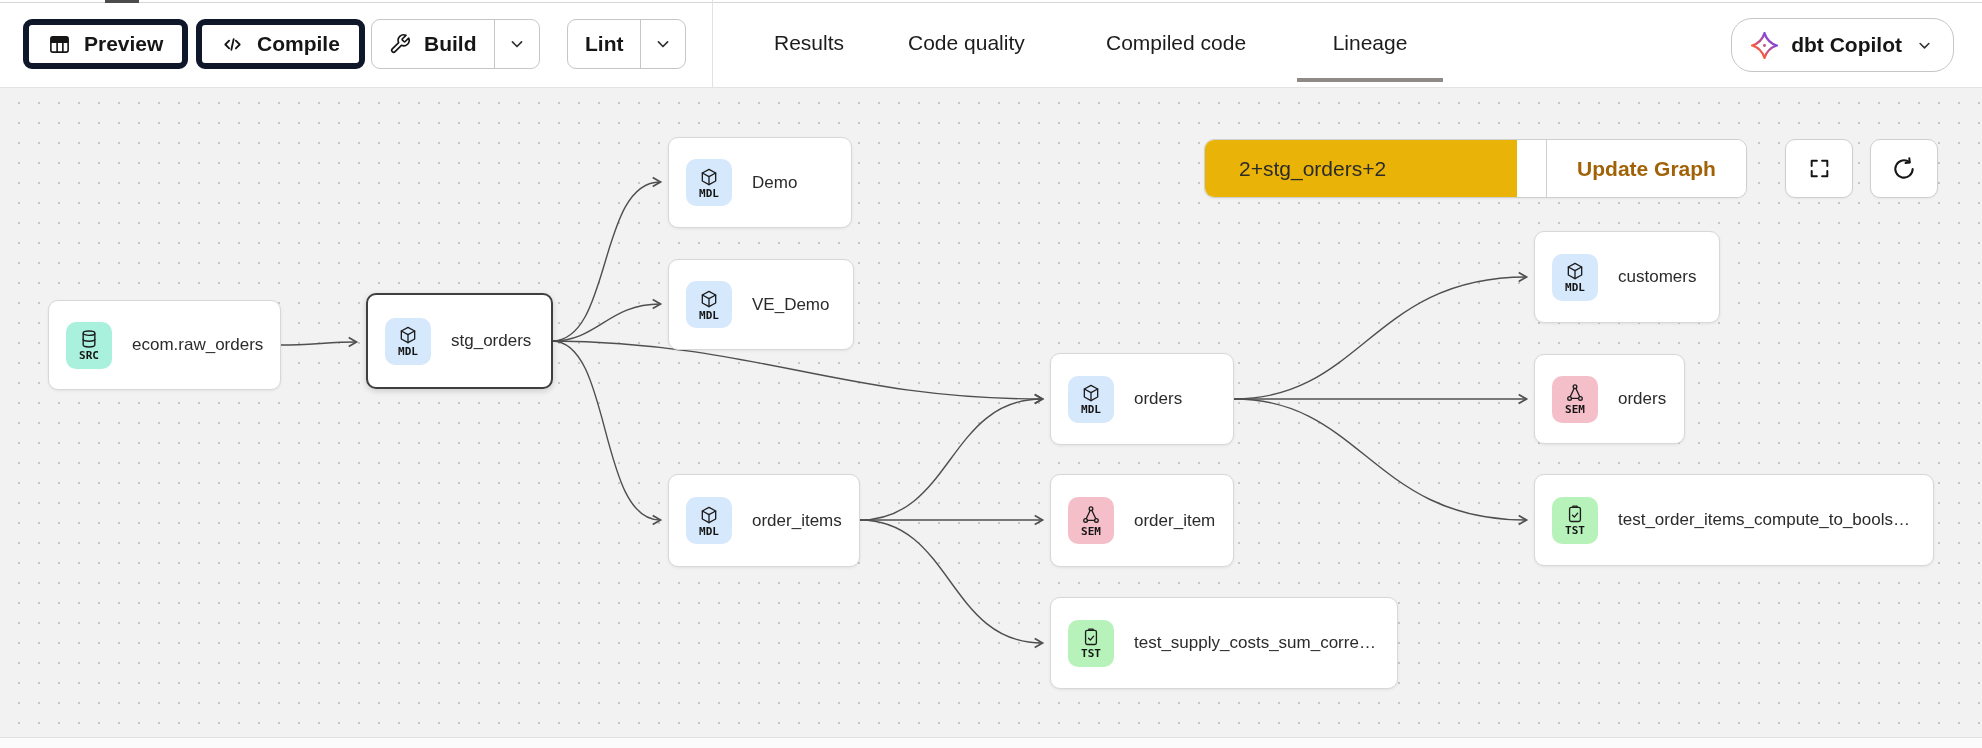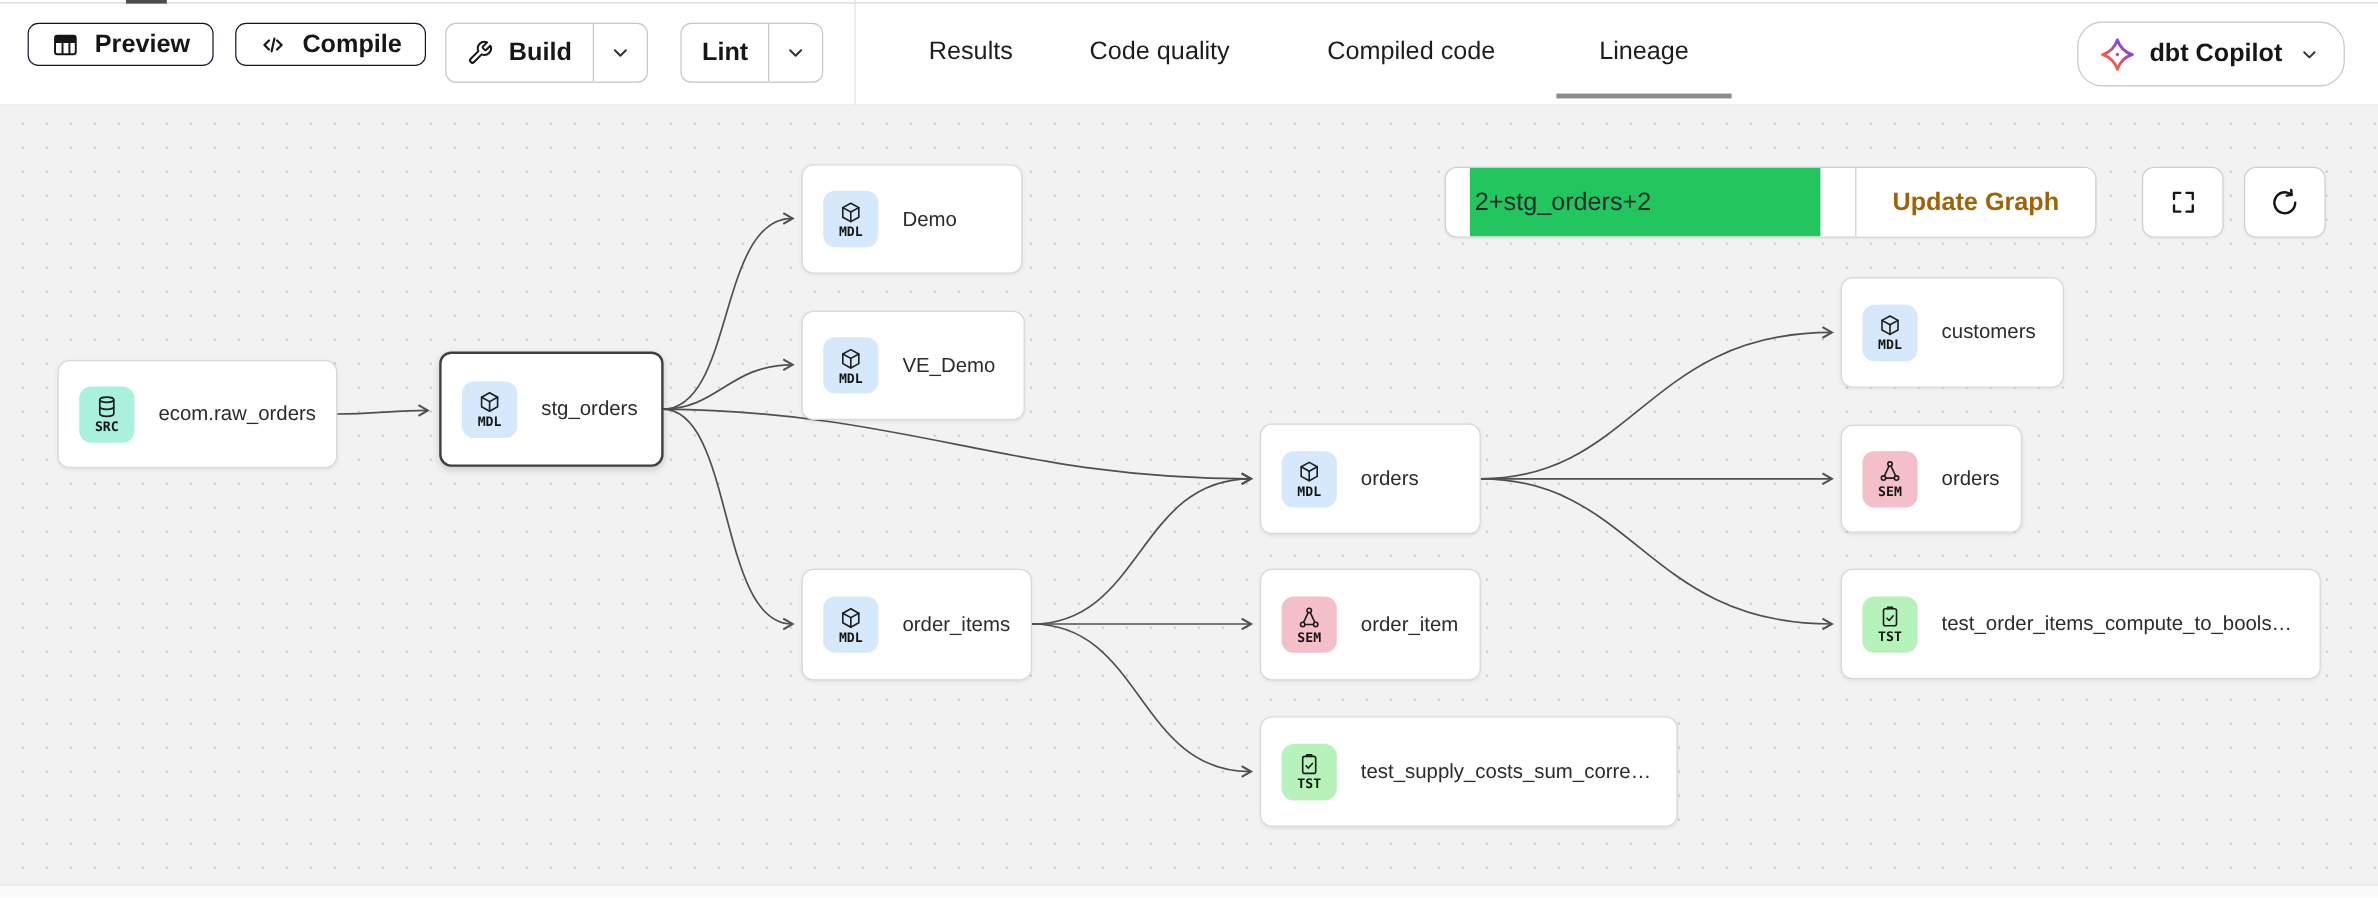--- a/index.html
+++ b/index.html
@@ -7,22 +7,22 @@
               font-family:"Liberation Sans", sans-serif; }
   .app { position:relative; width:1982px; height:748px; background:#fff; }
 
   
   .toolbar { position:absolute; left:0; top:0; width:1982px; height:88px; background:#fff;
              border-bottom:1px solid #e3e3e3; }
   .top-hairline { position:absolute; left:0; top:2px; width:100%; height:1px; background:#d6d6d6; }
   .top-remnant { position:absolute; left:105px; top:0; width:34px; height:3px; background:#4c4c4c; }
   .tb-divider { position:absolute; left:712px; top:0; width:1px; height:88px; background:#e2e2e2; }
 
-  .tb-btn { position:absolute; top:19px; height:36px; display:flex; align-items:center; gap:13px;
-            padding:0 19px; background:#fff; border:1px solid #0f172a; border-radius:9px;
+  .tb-btn { position:absolute; top:19px; height:50px; display:flex; align-items:center; gap:13px;
+            padding:0 19px; background:#fff; border:6px solid #0f172a; border-radius:9px;
             font-size:21px; font-weight:700; color:#161616; cursor:pointer; }
   .split { position:absolute; top:19px; height:50px; display:flex; align-items:stretch;
            background:#fff; border:1px solid #c6c6c6; border-radius:9px; overflow:hidden; }
   .split .main { display:flex; align-items:center; gap:13px; padding:0 17px;
                  font-size:21px; font-weight:700; color:#161616; cursor:pointer;text-align:center; }
   .split .drop { display:flex; align-items:center; justify-content:center; width:45px;
                  border-left:1px solid #c6c6c6; cursor:pointer; }
 
   .tab { position:absolute; top:0; height:85px; display:flex; align-items:center; justify-content:center;
          font-size:21px; color:#1c1c1c; cursor:pointer; }
@@ -39,22 +39,22 @@
             background-size:20px 20px; background-position:9px 5px; overflow:hidden; }
   .bottom-strip { position:absolute; left:0; top:737px; width:1982px; height:11px; background:#fbfbfb;
                   border-top:1px solid #e0e0e0; }
 
   .edges { position:absolute; left:0; top:0; }
 
   
   .filter-group { position:absolute; left:1204px; top:51px; width:543px; height:59px; display:flex;
                   background:#fff; border:1px solid #cfcfcf; border-radius:10px; overflow:hidden;
                   box-shadow:0 1px 2px rgba(0,0,0,.05); }
-  .filter-input { flex:1; border:none; outline:none; padding:0 4px; font-size:21px; color:#2b2b2b;
-                  font-family:"Liberation Sans", sans-serif; background:#22c55e; min-width:0;margin-left:20px; }
+  .filter-input { flex:1; border:none; outline:none; padding:0 34px; font-size:21px; color:#2b2b2b;
+                  font-family:"Liberation Sans", sans-serif; background:#eab308; min-width:0; }
   .update-btn { width:200px; border:none; border-left:1px solid #cfcfcf; background:#fff;
                 font-size:21px; font-weight:700; color:#a16207; cursor:pointer;
                 font-family:"Liberation Sans", sans-serif;margin-left:29px; }
   .sq-btn { position:absolute; top:51px; width:68px; height:59px; background:#fff;
             border:1px solid #cfcfcf; border-radius:10px; display:flex; align-items:center;
             justify-content:center; cursor:pointer; box-shadow:0 1px 2px rgba(0,0,0,.05); }
 
   
   .node { position:absolute; background:#fff; border:1px solid #d8d8d8; border-radius:10px;
           box-shadow:0 1px 3px rgba(0,0,0,.07); display:flex; align-items:center; gap:20px;

